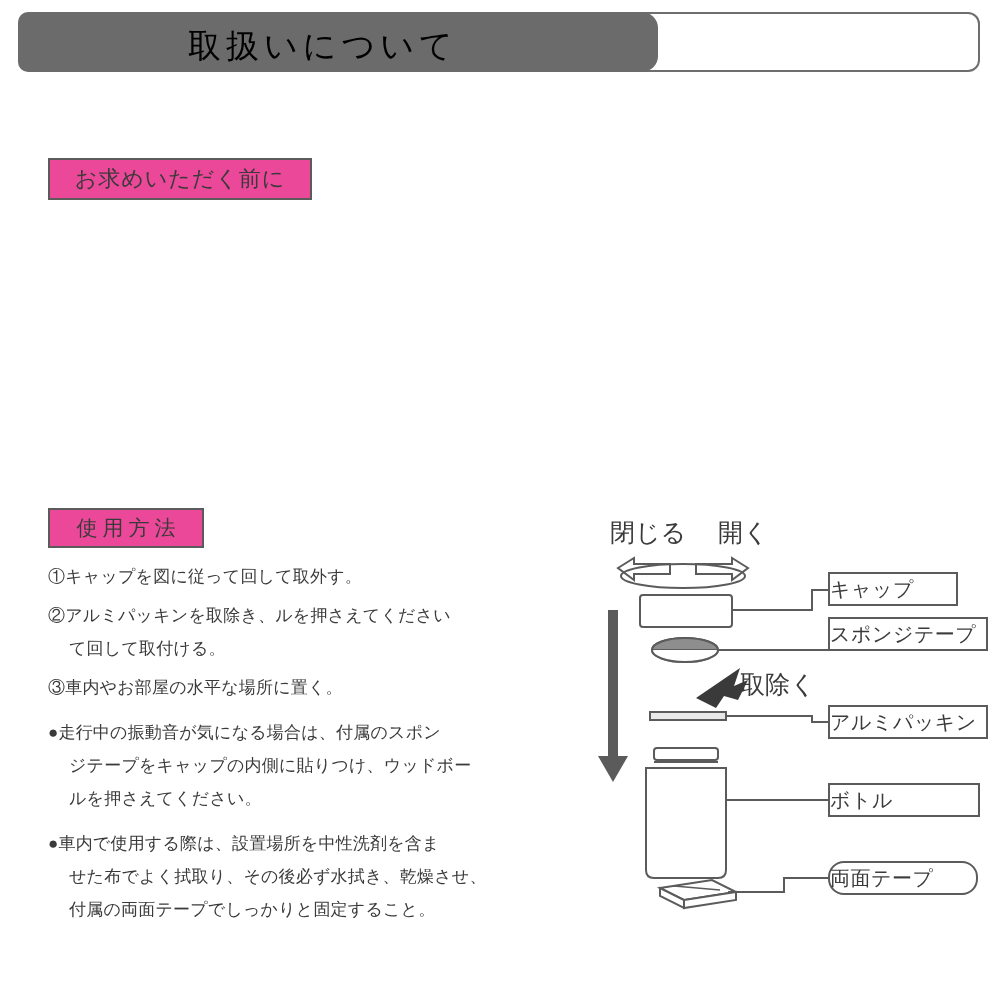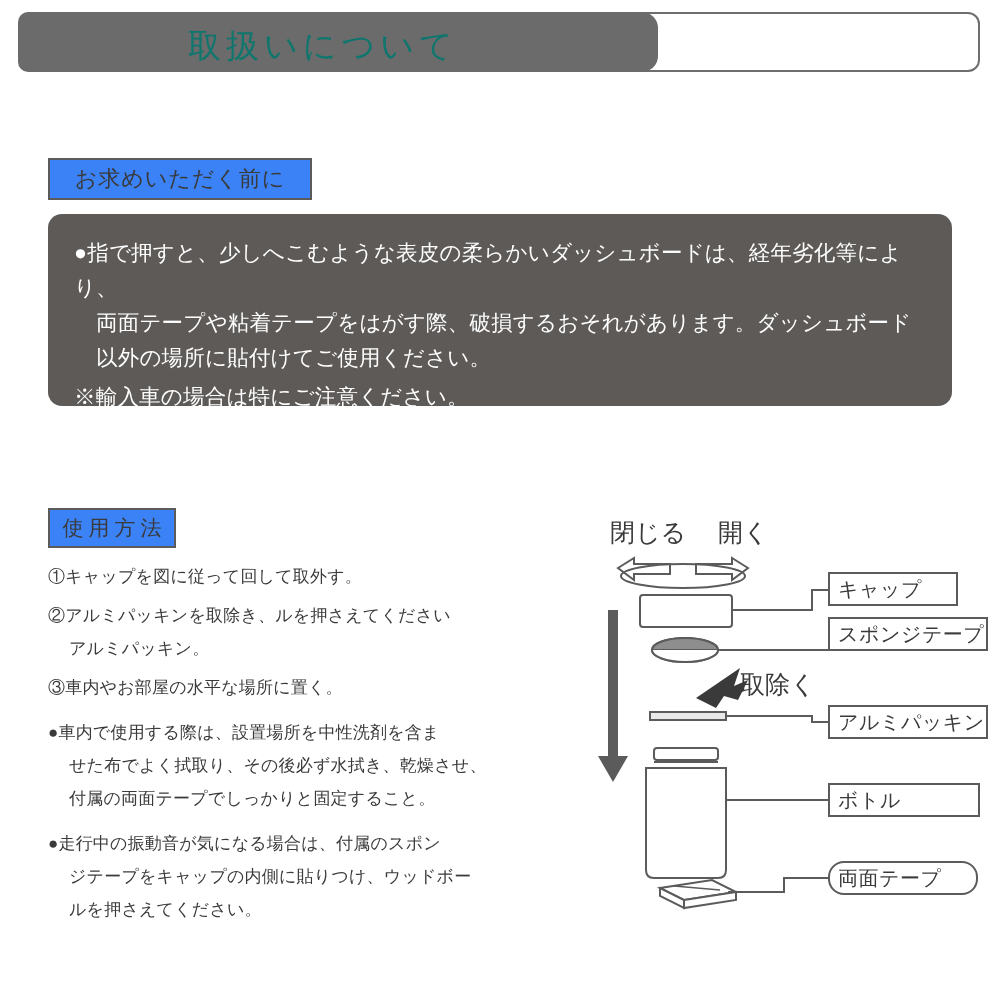--- a/index.html
+++ b/index.html
@@ -48,31 +48,31 @@
     background: #6b6b6b;
     border-radius: 10px 16px 16px 10px;
     box-sizing: border-box;
   }
   .header-title {
     position: absolute;
     left: 170px;
     top: 12px;
     font-size: 33px;
     letter-spacing: 5px;
-    color: #0f766e;
+    color: #000000;
     font-weight: 500;
     white-space: nowrap;
   }
 
   
   .label-box {
     position: absolute;
     border: 2px solid #5b5b5b;
     box-sizing: border-box;
-    background: #3b82f6;
+    background: #ec4899;
     display: flex;
     align-items: center;
     justify-content: center;
   }
   #label-before {
     left: 48px;
     top: 158px;
     width: 264px;
     height: 42px;
     font-size: 22px;
@@ -107,21 +107,21 @@
     padding-left: 0;
   }
   .notice-p.second {
     margin-top: 4px;
   }
 
   
   #label-usage {
     left: 48px;
     top: 508px;
-    width: 128px;
+    width: 156px;
     height: 40px;
     font-size: 21px;
     letter-spacing: 5px;
     padding-left: 5px;
     color: #3a3a3a;
   }
 
   
   .usage-col {
     position: absolute;
@@ -153,21 +153,20 @@
     height: 420px;
   }
   .diag-label {
     position: absolute;
     border: 2px solid #5b5b5b;
     box-sizing: border-box;
     background: #ffffff;
     font-size: 20px;
     display: flex;
     align-items: center;
-    padding-left: 8px;
     color: #3a3a3a;
     height: 34px;
     letter-spacing: 0.5px;
   }
   .small-text {
     position: absolute;
     font-size: 25px;
     color: #3a3a3a;
     white-space: nowrap;
   }
@@ -178,49 +177,43 @@
 <div class="page">
 
   <div class="header-wrap">
     <div class="header-outline"></div>
     <div class="header-tab"></div>
     <div class="header-title">取扱いについて</div>
   </div>
 
   <div class="label-box" id="label-before">お求めいただく前に</div>
 
-  <div class="notice-box">
-    <div class="notice-p first">●指で押すと、少しへこむような表皮の柔らかいダッシュボードは、経年劣化等により、</div>
-    <div class="notice-p indent">両面テープや粘着テープをはがす際、破損するおそれがあります。ダッシュボード</div>
-    <div class="notice-p indent">以外の場所に貼付けてご使用ください。</div>
-    <div class="notice-p second">※輸入車の場合は特にご注意ください。</div>
-  </div>
 
   <div class="label-box" id="label-usage">使用方法</div>
 
   <div class="usage-col">
     <div class="usage-item">
       <span>①キャップを図に従って回して取外す。</span>
     </div>
     <div class="usage-item">
       <span>②アルミパッキンを取除き、ルを押さえてください</span>
-      <span class="cont">アルミパッキン。</span>
+      <span class="cont">て回して取付ける。</span>
     </div>
     <div class="usage-item">
       <span>③車内やお部屋の水平な場所に置く。</span>
+    </div>
+    <div class="usage-item bullet">
+      <span>●走行中の振動音が気になる場合は、付属のスポン</span>
+      <span class="cont">ジテープをキャップの内側に貼りつけ、ウッドボー</span>
+      <span class="cont">ルを押さえてください。</span>
     </div>
     <div class="usage-item bullet">
       <span>●車内で使用する際は、設置場所を中性洗剤を含ま</span>
       <span class="cont">せた布でよく拭取り、その後必ず水拭き、乾燥させ、</span>
       <span class="cont">付属の両面テープでしっかりと固定すること。</span>
-    </div>
-    <div class="usage-item bullet">
-      <span>●走行中の振動音が気になる場合は、付属のスポン</span>
-      <span class="cont">ジテープをキャップの内側に貼りつけ、ウッドボー</span>
-      <span class="cont">ルを押さえてください。</span>
     </div>
   </div>
 
   <div class="diagram">
 
     <div class="small-text" style="left:22px; top:16px;">閉じる</div>
     <div class="small-text" style="left:130px; top:16px;">開く</div>
     <div class="small-text" style="left:152px; top:168px;">取除く</div>
 
     <svg width="400" height="420" style="position:absolute; left:0; top:0;">

